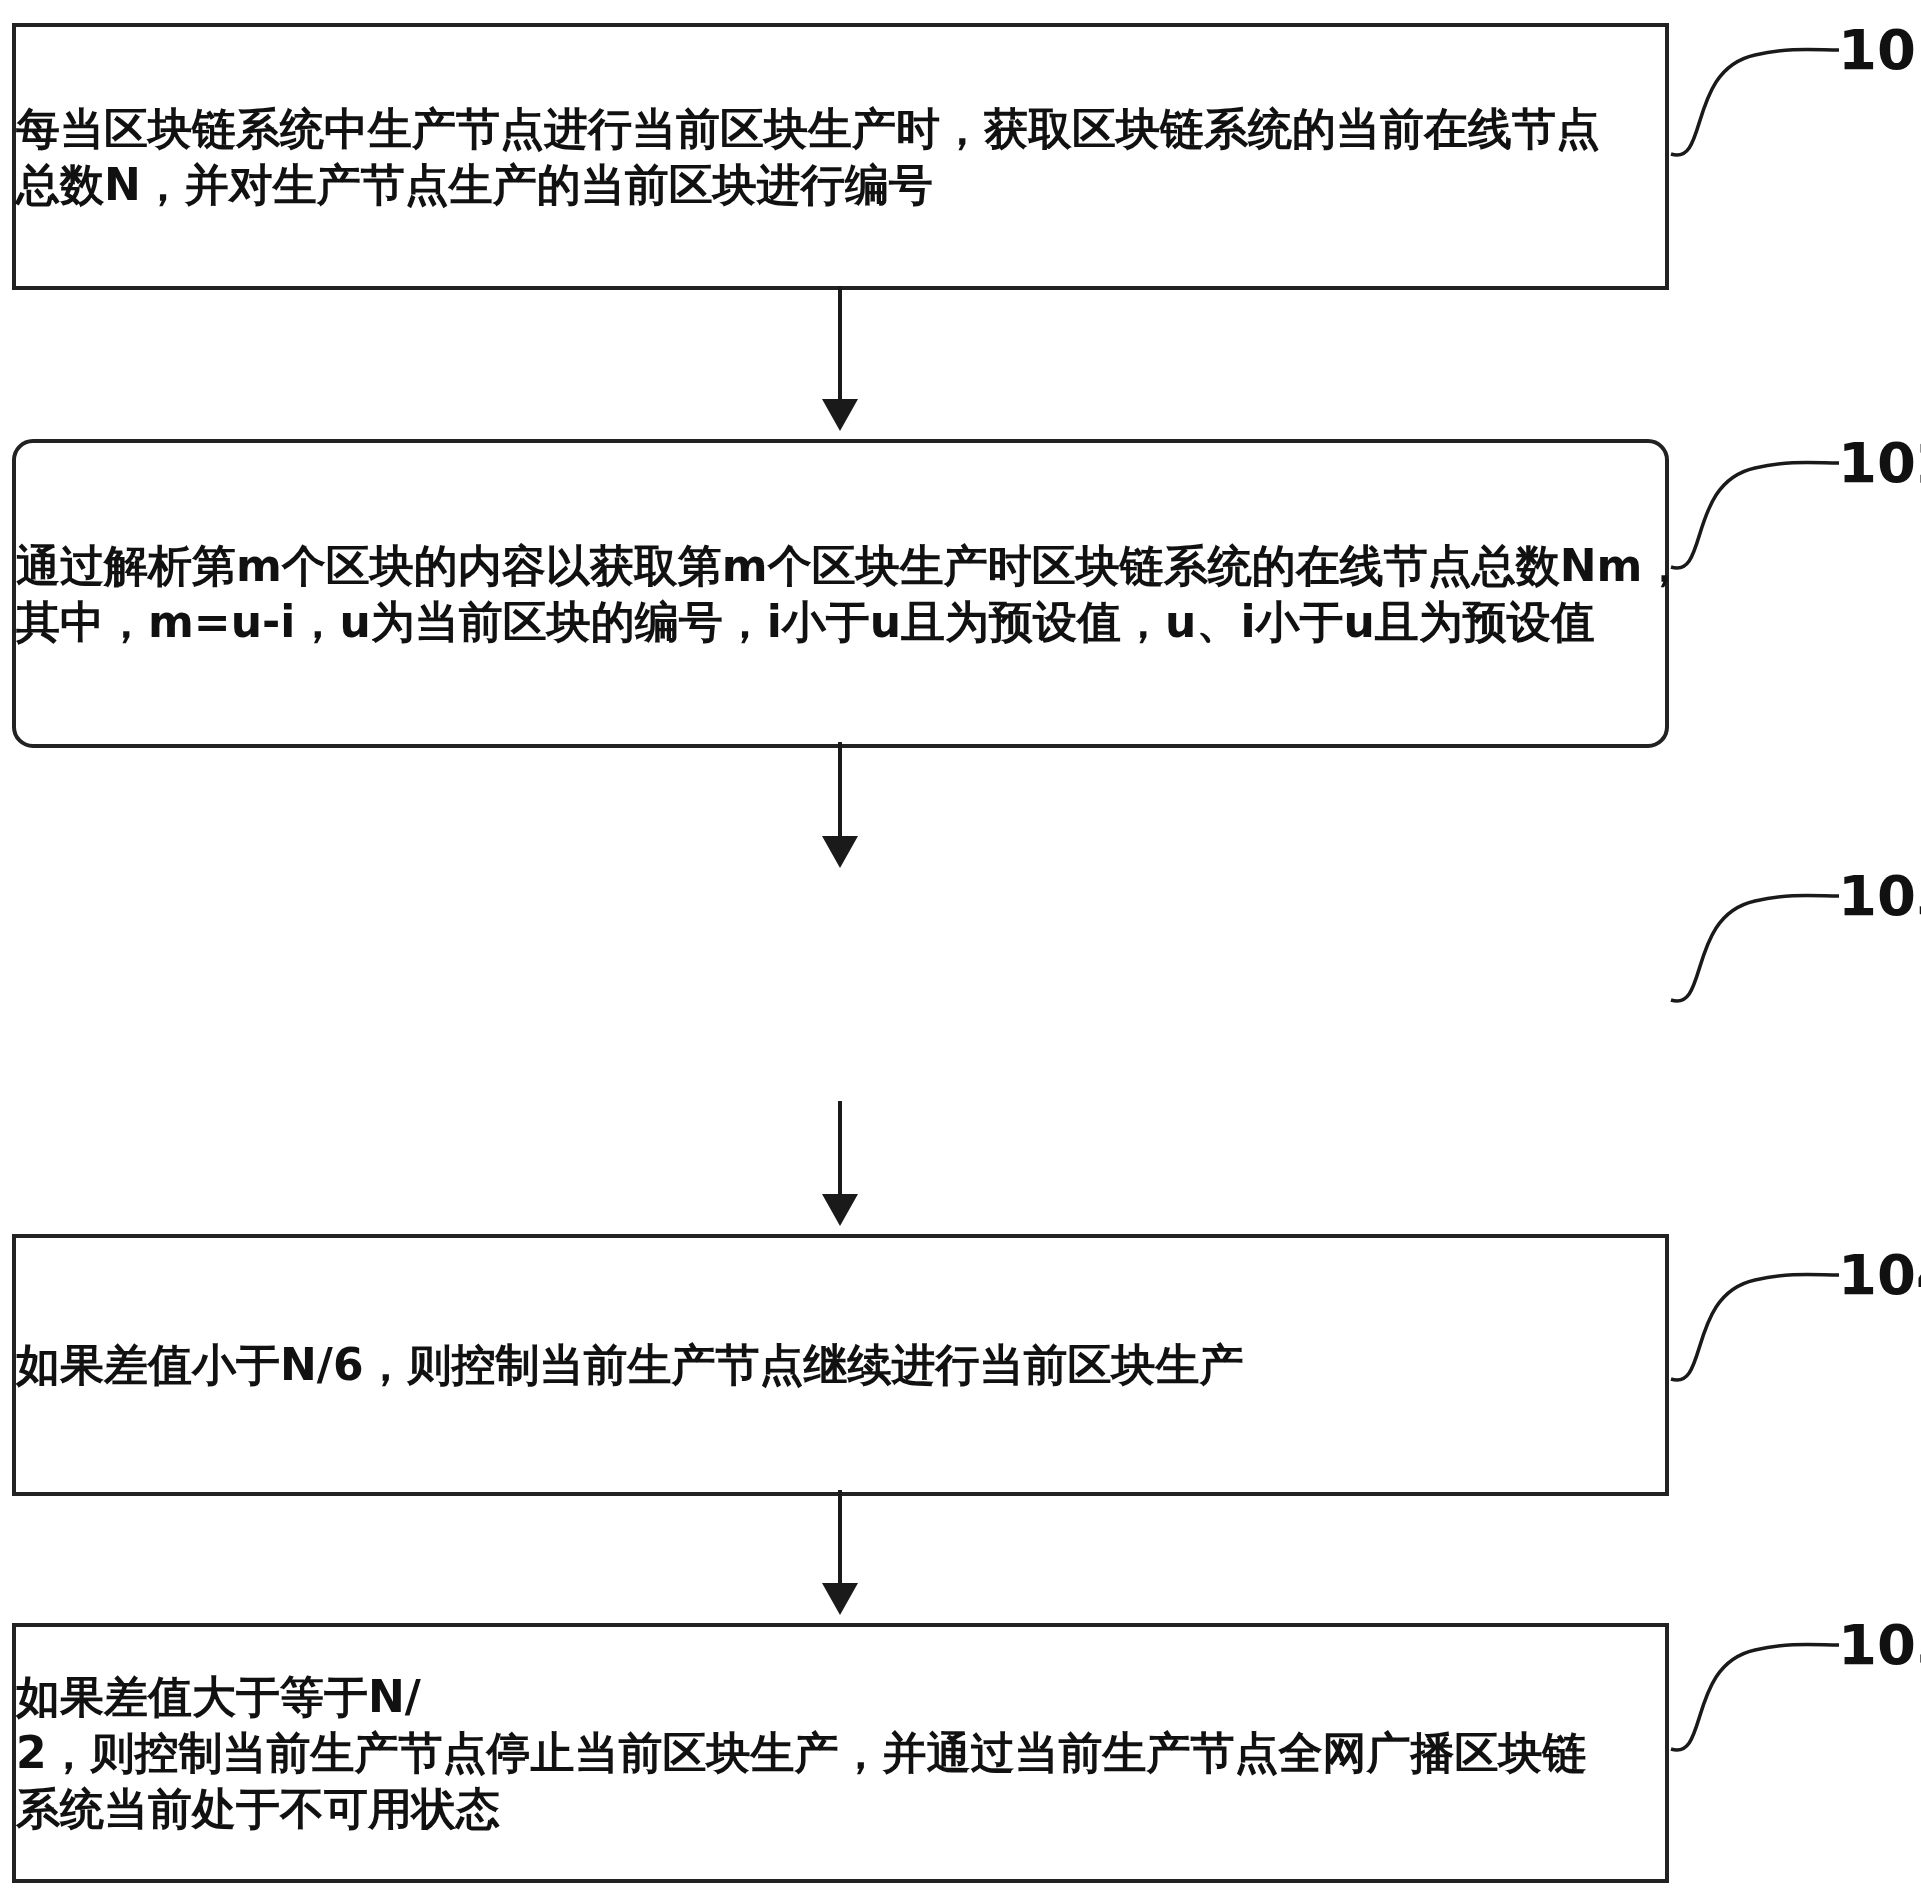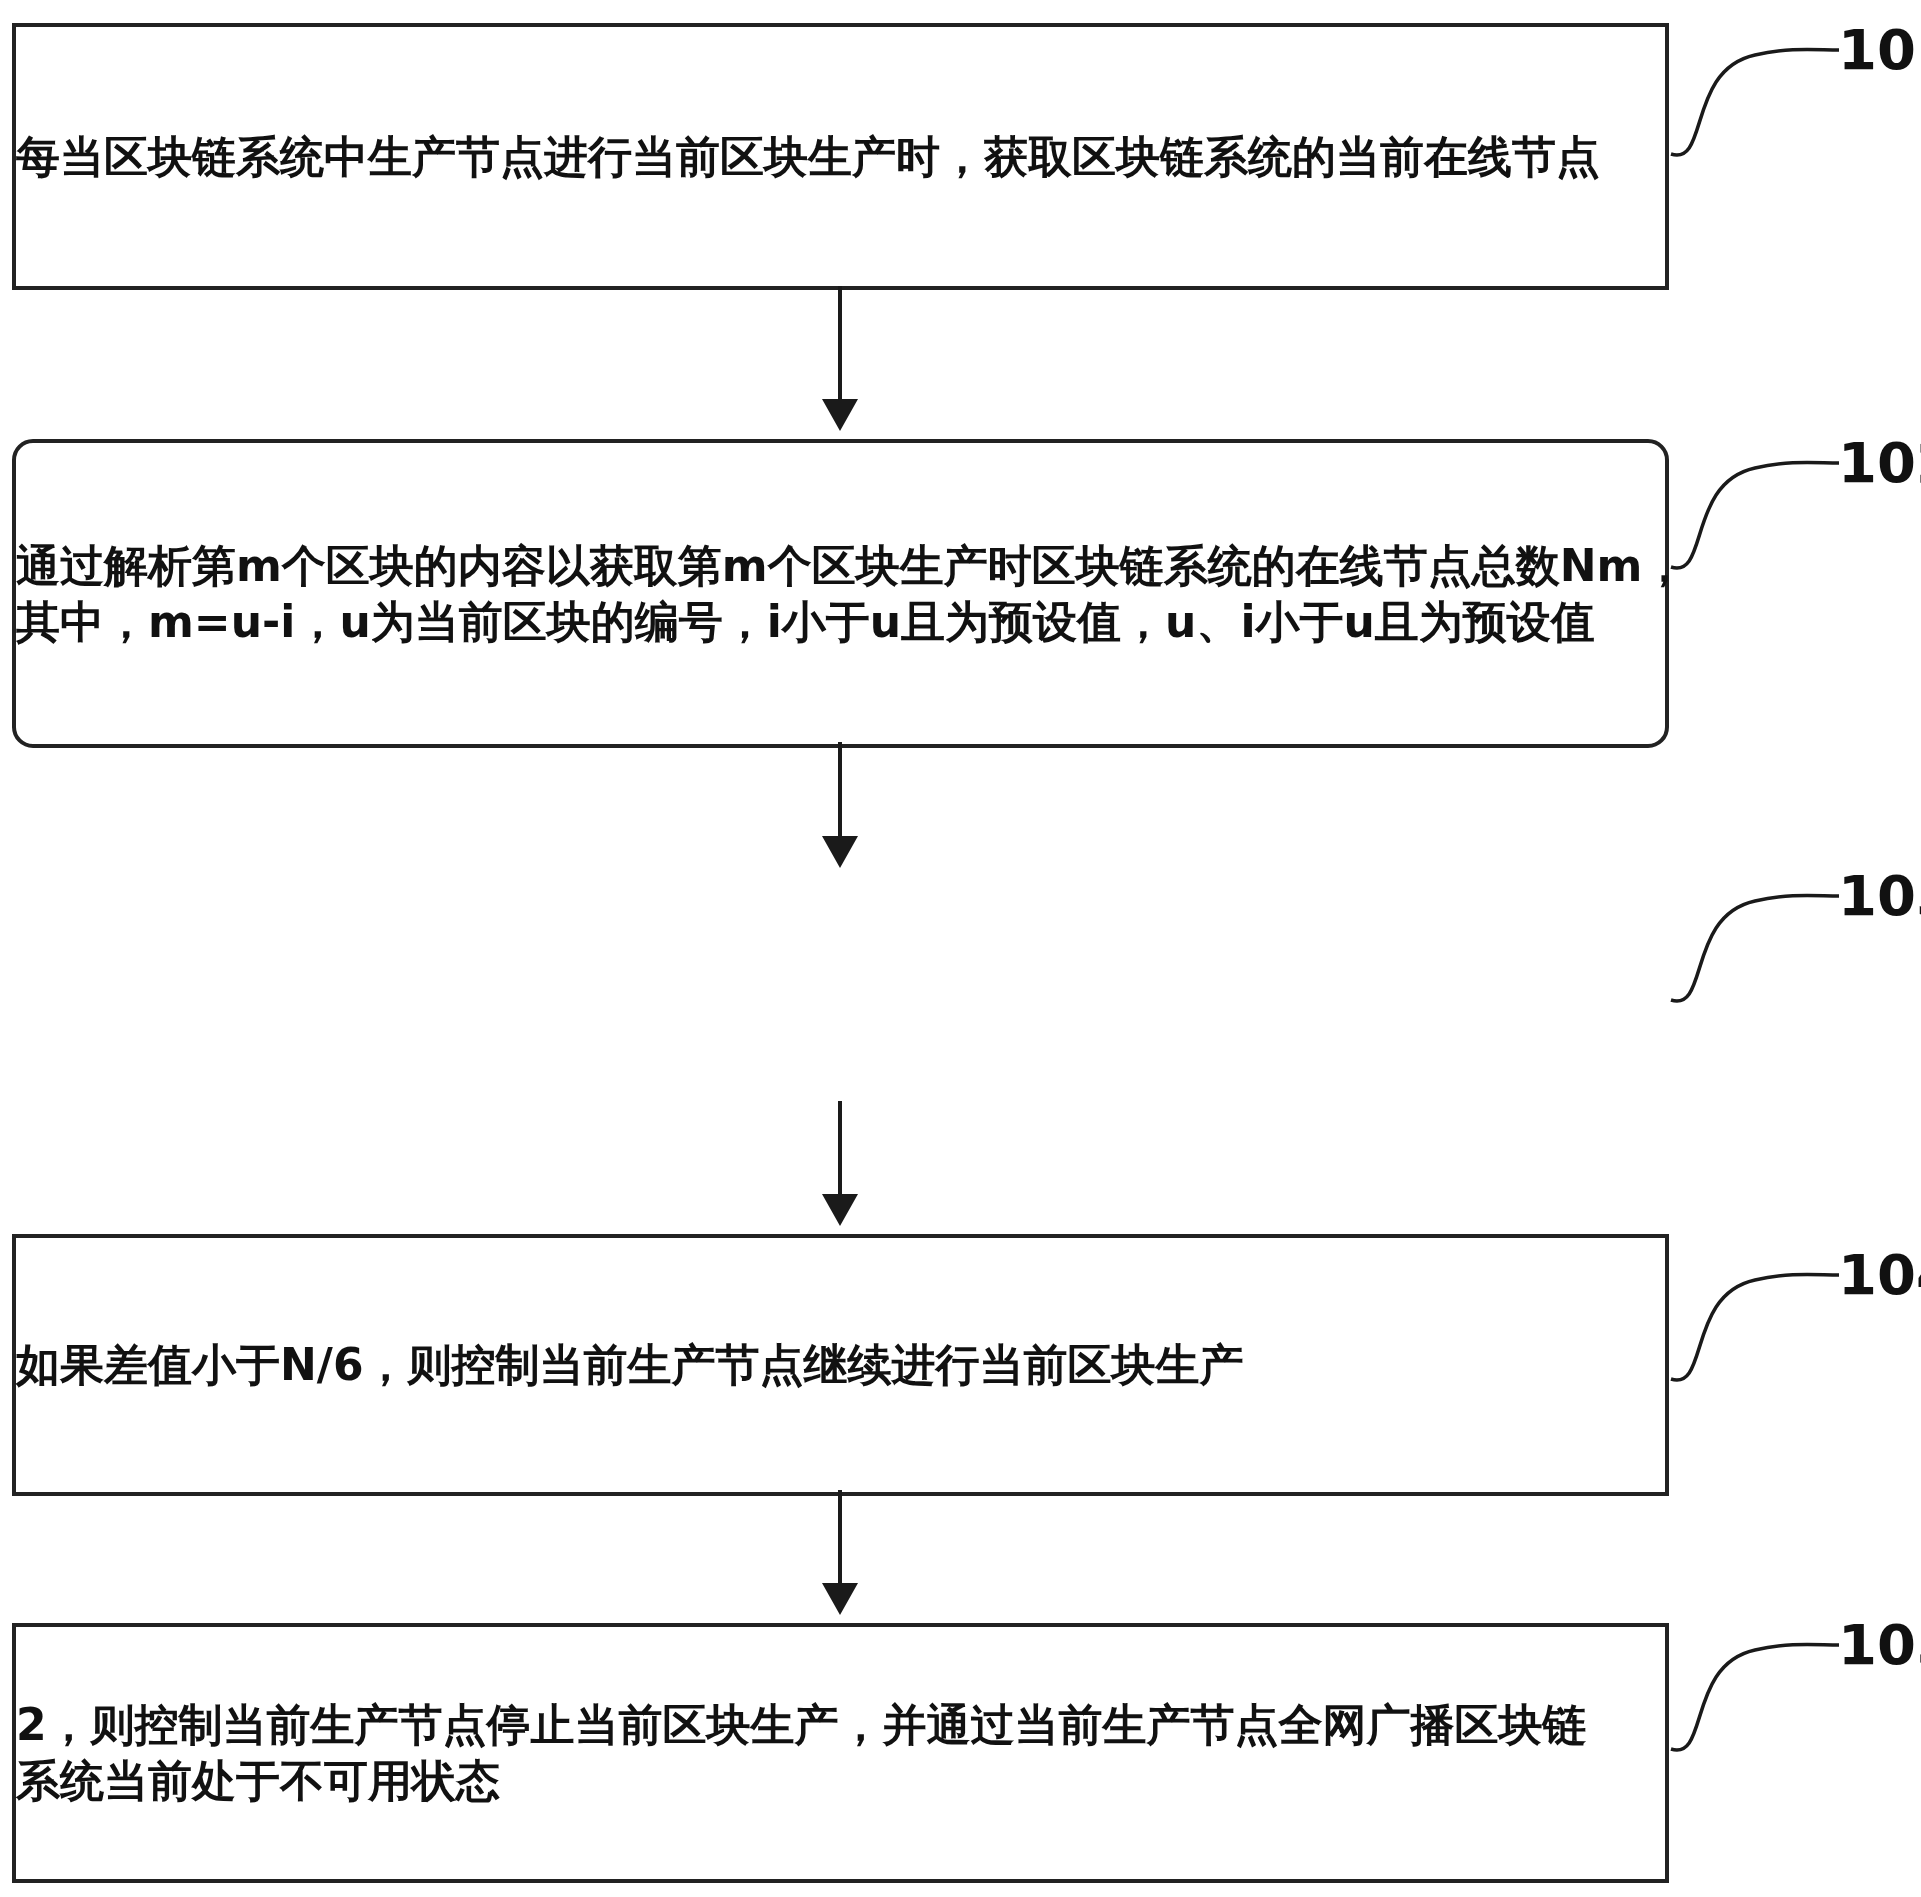--- a/index.html
+++ b/index.html
@@ -69,20 +69,21 @@
     text-align: left;
   }
 </style>
 </head>
 <body>
 
 <div class="canvas">
 
   <div class="step-box" style="top:15px; height:267px;">
     <div class="step-line">每当区块链系统中生产节点进行当前区块生产时，获取区块链系统的当前在线节点</div>
+    <div class="step-line">总数N，并对生产节点生产的当前区块进行编号</div>
   </div>
   <svg class="leader" style="top:42px;" viewBox="0 0 172 118">
     <path d="M2,112 C40,124 18,28 86,13 C122,5 146,8 170,8" fill="none" stroke="#1a1a1a" stroke-width="3.5"></path>
   </svg>
   <div class="ref-label" style="top:18px;">101</div>
 
   <div class="arrow-stem" style="top:286px; height:119px;"></div>
   <div class="arrow-head" style="top:399px;"></div>
 
   <div class="step-box" style="top:431px; height:309px;border-radius:21px;">
@@ -110,20 +111,21 @@
   </div>
   <svg class="leader" style="top:1267px;" viewBox="0 0 172 118">
     <path d="M2,112 C40,124 18,28 86,13 C122,5 146,8 170,8" fill="none" stroke="#1a1a1a" stroke-width="3.5"></path>
   </svg>
   <div class="ref-label" style="top:1243px;">104</div>
 
   <div class="arrow-stem" style="top:1490px; height:97px;"></div>
   <div class="arrow-head" style="top:1583px;"></div>
 
   <div class="step-box" style="top:1615px; height:260px;">
+    <div class="step-line">如果差值大于等于N/</div>
     <div class="step-line">2，则控制当前生产节点停止当前区块生产，并通过当前生产节点全网广播区块链</div>
     <div class="step-line">系统当前处于不可用状态</div>
   </div>
   <svg class="leader" style="top:1637px;" viewBox="0 0 172 118">
     <path d="M2,112 C40,124 18,28 86,13 C122,5 146,8 170,8" fill="none" stroke="#1a1a1a" stroke-width="3.5"></path>
   </svg>
   <div class="ref-label" style="top:1613px;">105</div>
 
 </div>
 

